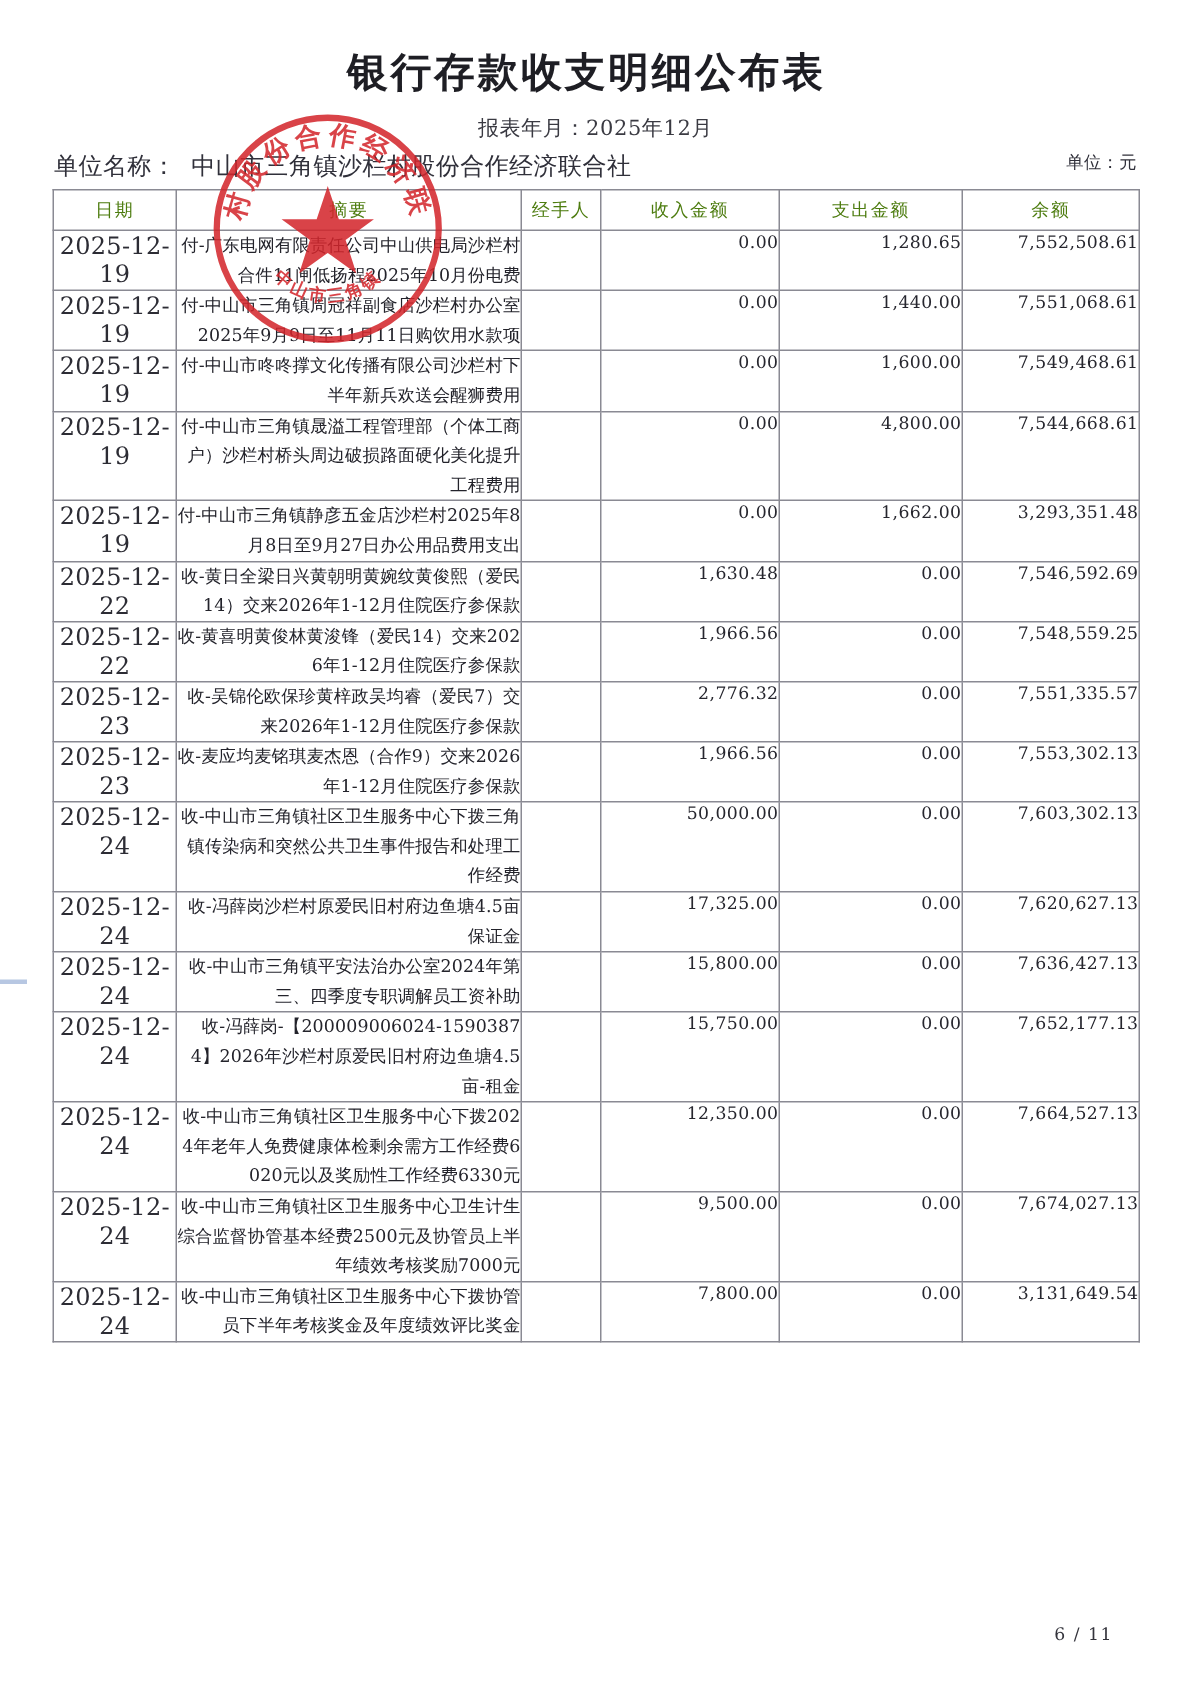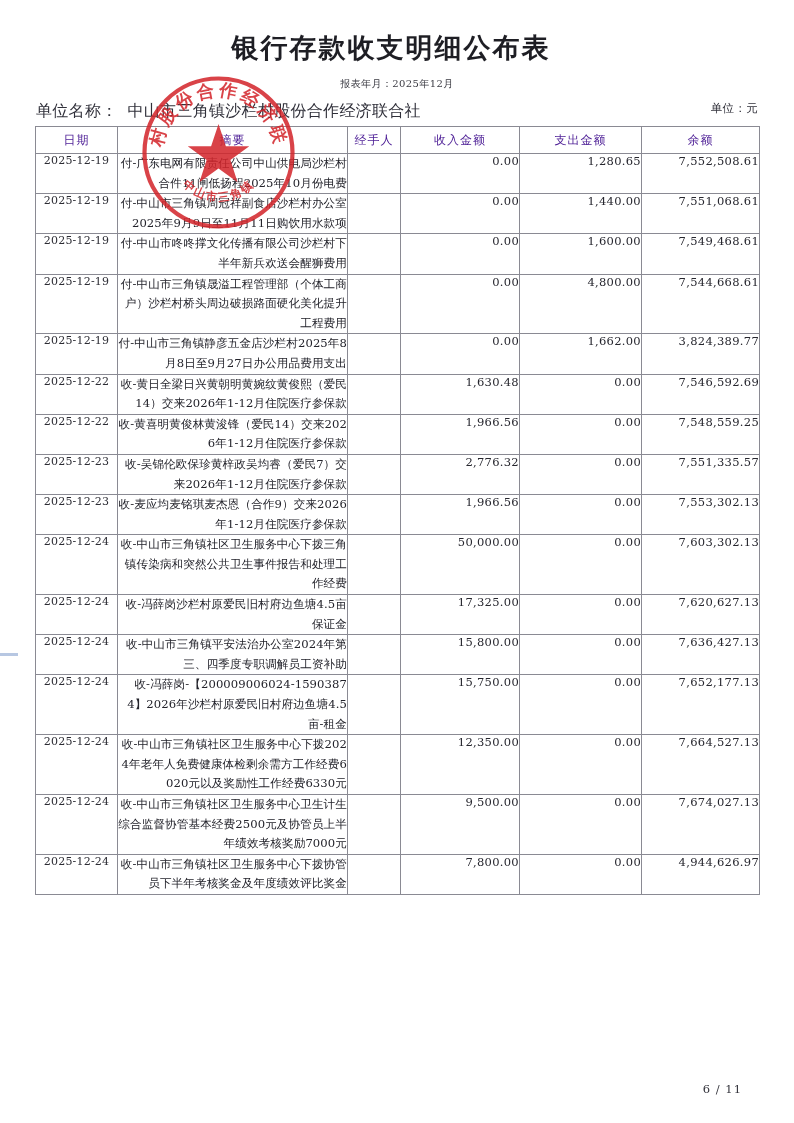--- a/index.html
+++ b/index.html
@@ -17,21 +17,21 @@
   
   .doc-title{
     position:absolute;left:0;top:30px;width:782px;
     text-align:center;
     font-size:27px;font-weight:700;letter-spacing:2px;
     color:#1e1e24;
     font-family:"DejaVu Serif","Liberation Serif",serif;
   }
   .doc-subtitle{
     position:absolute;left:0;top:77px;width:794px;
-    text-align:center;font-size:10px;color:#3a3a42;
+    text-align:center;font-size:14px;color:#3a3a42;
     letter-spacing:.4px;
   }
   .unit-name-row{
     position:absolute;left:36px;top:101px;
     font-size:16px;color:#30303a;letter-spacing:.3px;
     white-space:nowrap;
   }
   .unit-name-row .lbl{margin-right:10px;}
   .unit-right{
     position:absolute;right:36px;top:101px;
@@ -49,34 +49,34 @@
     border:1px solid #8a8a93;
     padding:0;
     vertical-align:top;
   }
   table.ledger thead th{
     height:26px;
     text-align:center;
     vertical-align:middle;
     font-weight:400;
     font-size:12px;
-    color:#4c1d95;
+    color:#4d7c0f;
     letter-spacing:1px;
   }
   .c-date{width:82px;}
   .c-desc{width:230px;}
   .c-handler{width:53px;}
   .c-in{width:119px;}
   .c-out{width:122px;}
   .c-bal{width:118px;}
 
   td.date-cell{
     text-align:center;
     vertical-align:middle;
-    font-size:11px;
+    font-size:16px;
     color:#2c2c34;
     letter-spacing:.2px;
     font-family:"DejaVu Serif","Liberation Serif",serif;
   }
   td.desc-cell{
     padding:3px 4px 3px 6px;
     font-size:11.6px;
     line-height:19.6px;
     color:#23232b;
     letter-spacing:.1px;
@@ -184,21 +184,21 @@
             <td class="num-cell">0.00</td>
             <td class="num-cell">4,800.00</td>
             <td class="num-cell">7,544,668.61</td>
           </tr>
           <tr>
             <td class="date-cell">2025-12-19</td>
             <td class="desc-cell">付-中山市三角镇静彦五金店沙栏村2025年8月8日至9月27日办公用品费用支出</td>
             <td class="handler-cell"></td>
             <td class="num-cell">0.00</td>
             <td class="num-cell">1,662.00</td>
-            <td class="num-cell">3,824,389.77</td>
+            <td class="num-cell">3,293,351.48</td>
           </tr>
           <tr>
             <td class="date-cell">2025-12-22</td>
             <td class="desc-cell">收-黄日全梁日兴黄朝明黄婉纹黄俊熙（爱民14）交来2026年1-12月住院医疗参保款</td>
             <td class="handler-cell"></td>
             <td class="num-cell">1,630.48</td>
             <td class="num-cell">0.00</td>
             <td class="num-cell">7,546,592.69</td>
           </tr>
           <tr>
@@ -272,21 +272,21 @@
             <td class="num-cell">9,500.00</td>
             <td class="num-cell">0.00</td>
             <td class="num-cell">7,674,027.13</td>
           </tr>
           <tr>
             <td class="date-cell">2025-12-24</td>
             <td class="desc-cell">收-中山市三角镇社区卫生服务中心下拨协管员下半年考核奖金及年度绩效评比奖金</td>
             <td class="handler-cell"></td>
             <td class="num-cell">7,800.00</td>
             <td class="num-cell">0.00</td>
-            <td class="num-cell">4,944,626.97</td>
+            <td class="num-cell">3,131,649.54</td>
           </tr>
         </tbody>
     </table>
   </div>
 
   <div class="page-footer">6 / 11</div>
 
   <div class="seal">
     <svg width="157" height="157" viewBox="0 0 157 157" xmlns="http://www.w3.org/2000/svg">
       <defs>

